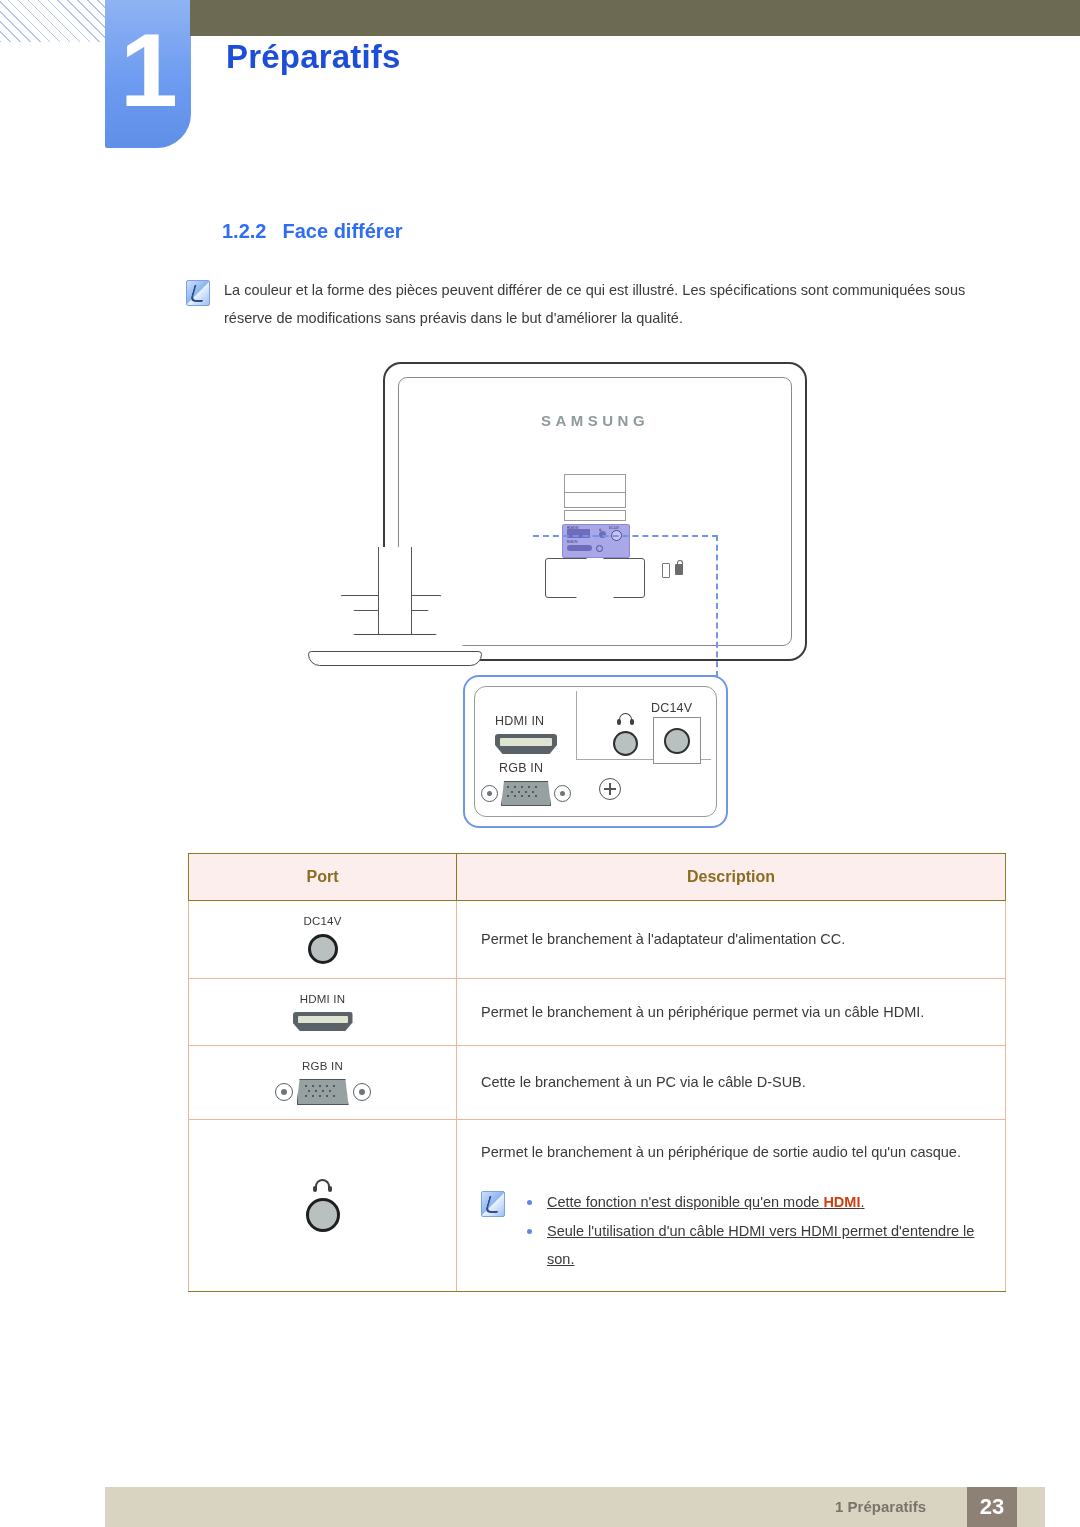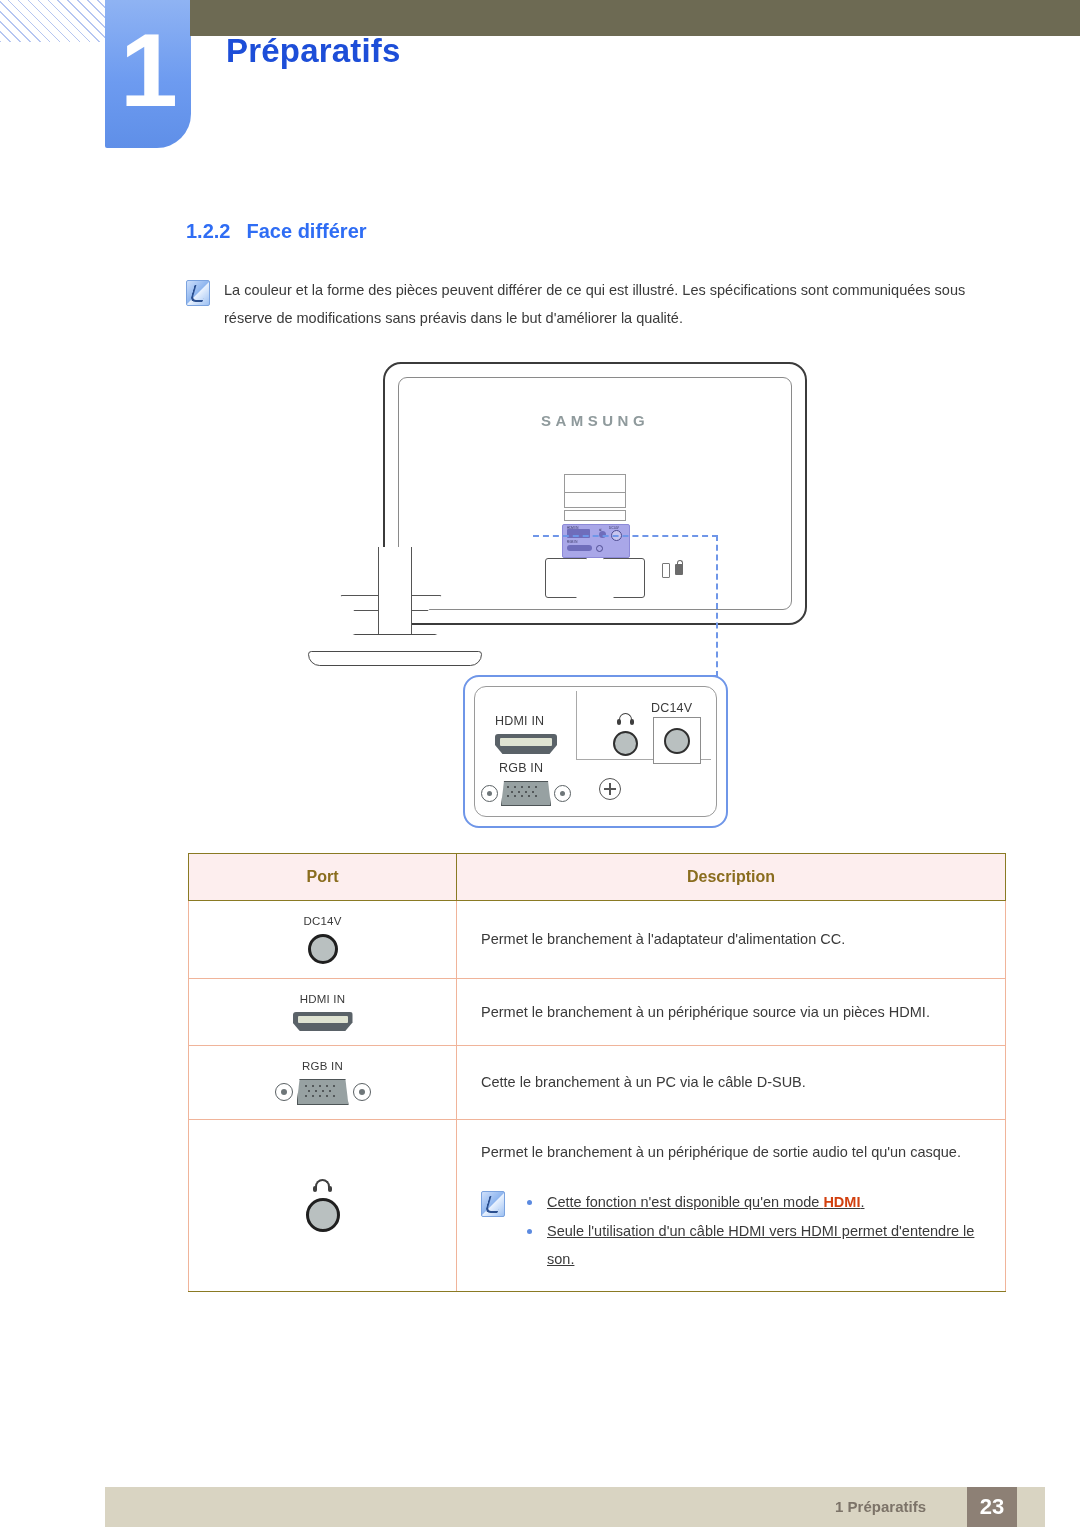--- a/index.html
+++ b/index.html
@@ -29,31 +29,31 @@
     color:#ffffff;font-size:104px;font-weight:bold;line-height:1;
     display:flex;align-items:center;justify-content:center;
     letter-spacing:-2px;
     padding-bottom:8px;box-sizing:border-box;
   }
   .olive-bar{
     position:absolute;left:190px;top:0;width:890px;height:36px;
     background:#6d6a53;
   }
   .chap-title{
-    position:absolute;left:226px;top:32px;
+    position:absolute;left:226px;top:38px;
     color:#1d4ed8;font-size:33px;font-weight:bold;
     letter-spacing:.2px;
   }
 
   
   .sec-title{
     position:absolute;left:186px;top:220px;
     color:#2f6df4;font-size:20px;font-weight:bold;
   }
-  .sec-title .num{margin-right:16px;}
+  .sec-title .num{margin-right:16px;margin-left:36px;}
 
   
   .note{
     position:absolute;left:186px;top:276px;width:820px;
     display:flex;gap:14px;
   }
   .note-ico{
     flex:0 0 auto;width:22px;height:24px;margin-top:4px;
     background:linear-gradient(135deg,#cfe0fb 0%,#8fb6ef 48%,#e8f1fe 52%,#9cc0f2 100%);
     border:1px solid #7ba3df;border-radius:2px;position:relative;
@@ -63,21 +63,21 @@
     border-left:2px solid #2b4f8f;border-bottom:2px solid #2b4f8f;
     transform:skewX(-16deg);border-bottom-left-radius:6px;
   }
   .note-txt{
     font-size:14.5px;color:#3a3a3a;line-height:1.95;
   }
 
   
   .illus{position:absolute;left:180px;top:352px;width:840px;height:490px;}
   .mon-outer{
-    position:absolute;left:203px;top:10px;width:424px;height:263px;
+    position:absolute;left:203px;top:10px;width:424px;height:299px;
     border:2.5px solid #3b3b3b;border-radius:18px;background:#fff;
     box-sizing:border-box;
   }
   .mon-inner{
     position:absolute;left:13px;top:13px;right:13px;bottom:13px;
     border:1.3px solid #8a8a8a;border-radius:9px;box-sizing:border-box;
   }
   .sams{
     position:absolute;left:0;right:0;top:48px;text-align:center;
     color:#8f9a9c;font-size:15px;font-weight:bold;letter-spacing:4.5px;
@@ -390,21 +390,21 @@
         <div class="t-dc"></div>
       </td>
       <td class="desc">Permet le branchement à l'adaptateur d'alimentation CC.</td>
     </tr>
 
     <tr>
       <td class="port">
         <div class="plabel">HDMI IN</div>
         <div class="t-hdmi"></div>
       </td>
-      <td class="desc">Permet le branchement à un périphérique source via un pièces HDMI.</td>
+      <td class="desc">Permet le branchement à un périphérique permet via un câble HDMI.</td>
     </tr>
 
     <tr>
       <td class="port">
         <div class="plabel">RGB IN</div>
         <div class="t-vga">
           <span class="ear l"></span>
           <span class="body"></span>
           <span class="pins" id="tvgapins" style="position: absolute; left: 30px; top: 6px; width: 38px; height: 15px;">
               <span style="left: 0px; top: 0px;"></span>

